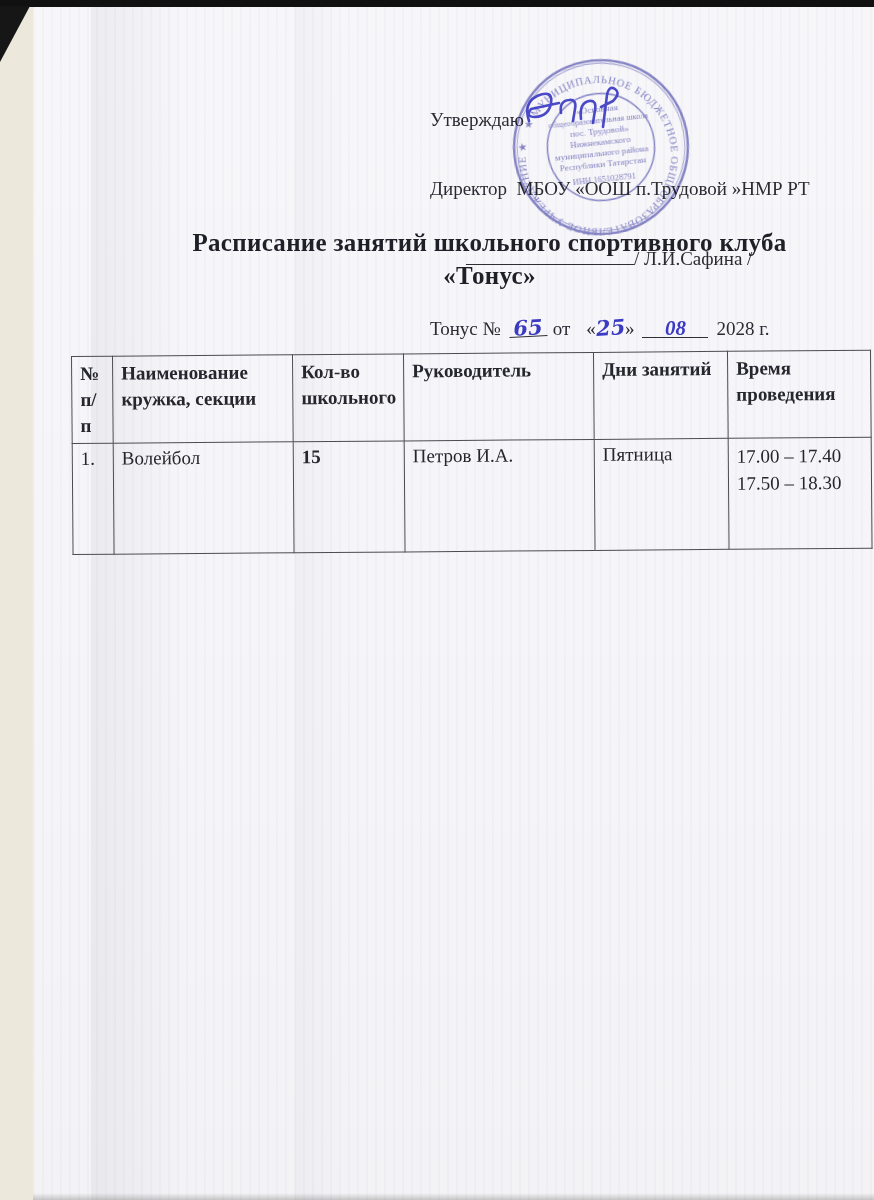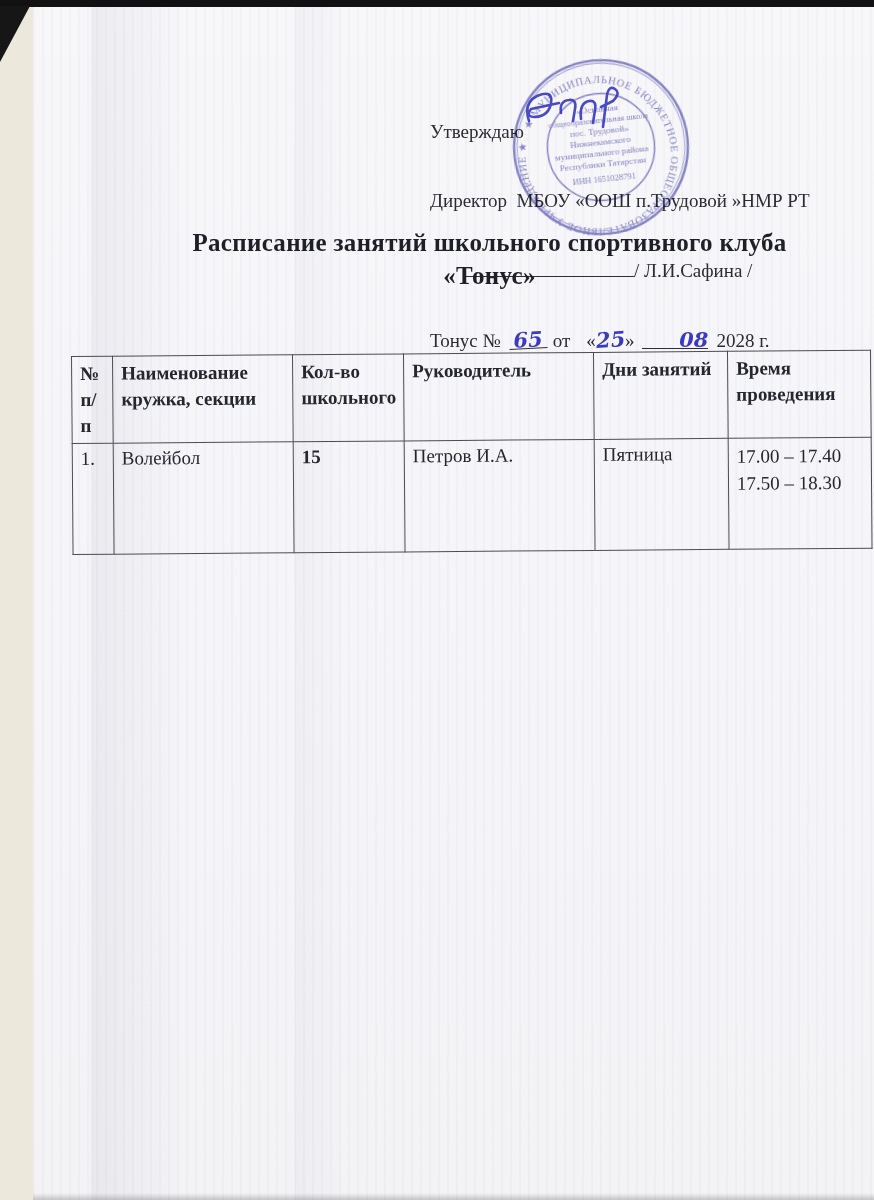--- a/index.html
+++ b/index.html
@@ -30,35 +30,35 @@
   }
   .streak-band{
     position:absolute;top:0;height:100%;pointer-events:none;
     background:linear-gradient(90deg,rgba(140,140,160,0.10),rgba(140,140,160,0) 70%);
   }
   .band-a{left:58px;width:130px;}
   .band-b{left:262px;width:70px;opacity:.6;}
 
   
   .approval{
-    position:absolute;left:397px;top:67px;width:420px;
+    position:absolute;left:397px;top:55px;width:420px;
     font-size:19px;line-height:23px;color:#2b2b33;white-space:pre;
   }
   .approval .row{height:23px;}
   .sig-line{
     display:inline-block;width:168px;margin-left:36px;
     border-bottom:1.6px solid #2e2e34;height:18px;vertical-align:baseline;
   }
   .order-row{margin-top:1px;}
   .hand{
     font-family:"DejaVu Serif",serif;font-style:italic;font-weight:bold;
     color:#3a3ac2;font-size:21px;
   }
   .u-num{display:inline-block;width:38px;text-align:center;border-bottom:1.6px solid #2e2e34;height:20px;margin:0 6px 0 8px;transform:rotate(-3deg);}
-  .u-month{display:inline-block;width:66px;text-align:right;border-bottom:1.6px solid #2e2e34;height:20px;margin:0 8px 0 8px;}
+  .u-month{display:inline-block;width:66px;text-align:center;border-bottom:1.6px solid #2e2e34;height:20px;margin:0 8px 0 8px;font-family:Liberation Serif, serif;}
   .day-hand{display:inline-block;transform:rotate(-4deg);}
 
   
   .signature-svg{position:absolute;left:482px;top:76px;width:132px;height:58px;}
 
   
   .stamp{
     position:absolute;left:472px;top:44px;width:192px;height:192px;
     opacity:.72;mix-blend-mode:multiply;filter:blur(0.4px);
     transform:rotate(-6deg);

